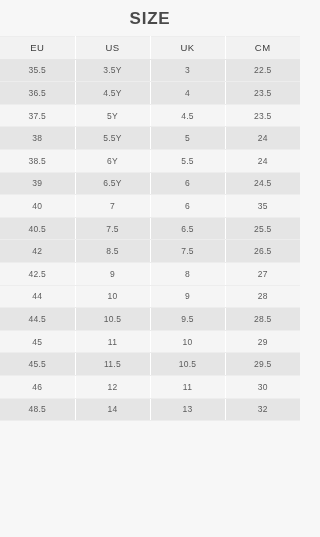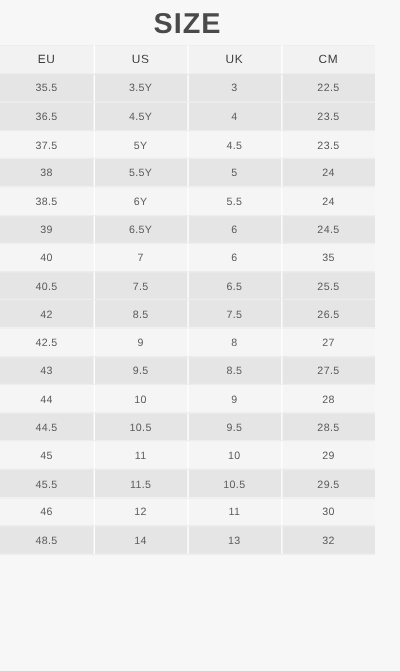--- a/index.html
+++ b/index.html
@@ -27,21 +27,21 @@
   .title-bar {
     height: 36px;
     display: flex;
     align-items: center;
     justify-content: center;
     background: #f7f7f7;
     flex: 0 0 auto;
   }
 
   .title-text {
-    font-size: 23px;
+    font-size: 17px;
     font-weight: bold;
     color: #4a4a4a;
     letter-spacing: 0.8px;
     line-height: 1;
   }
 
   .size-table {
     width: 300px;
     border-collapse: collapse;
     table-layout: fixed;
@@ -170,26 +170,20 @@
           <td>8.5</td>
           <td>7.5</td>
           <td>26.5</td>
         </tr>
         <tr class="row-even">
           <td>42.5</td>
           <td>9</td>
           <td>8</td>
           <td>27</td>
         </tr>
-        <tr class="row-odd">
-          <td>43</td>
-          <td>9.5</td>
-          <td>8.5</td>
-          <td>27.5</td>
-        </tr>
         <tr class="row-even">
           <td>44</td>
           <td>10</td>
           <td>9</td>
           <td>28</td>
         </tr>
         <tr class="row-odd">
           <td>44.5</td>
           <td>10.5</td>
           <td>9.5</td>

